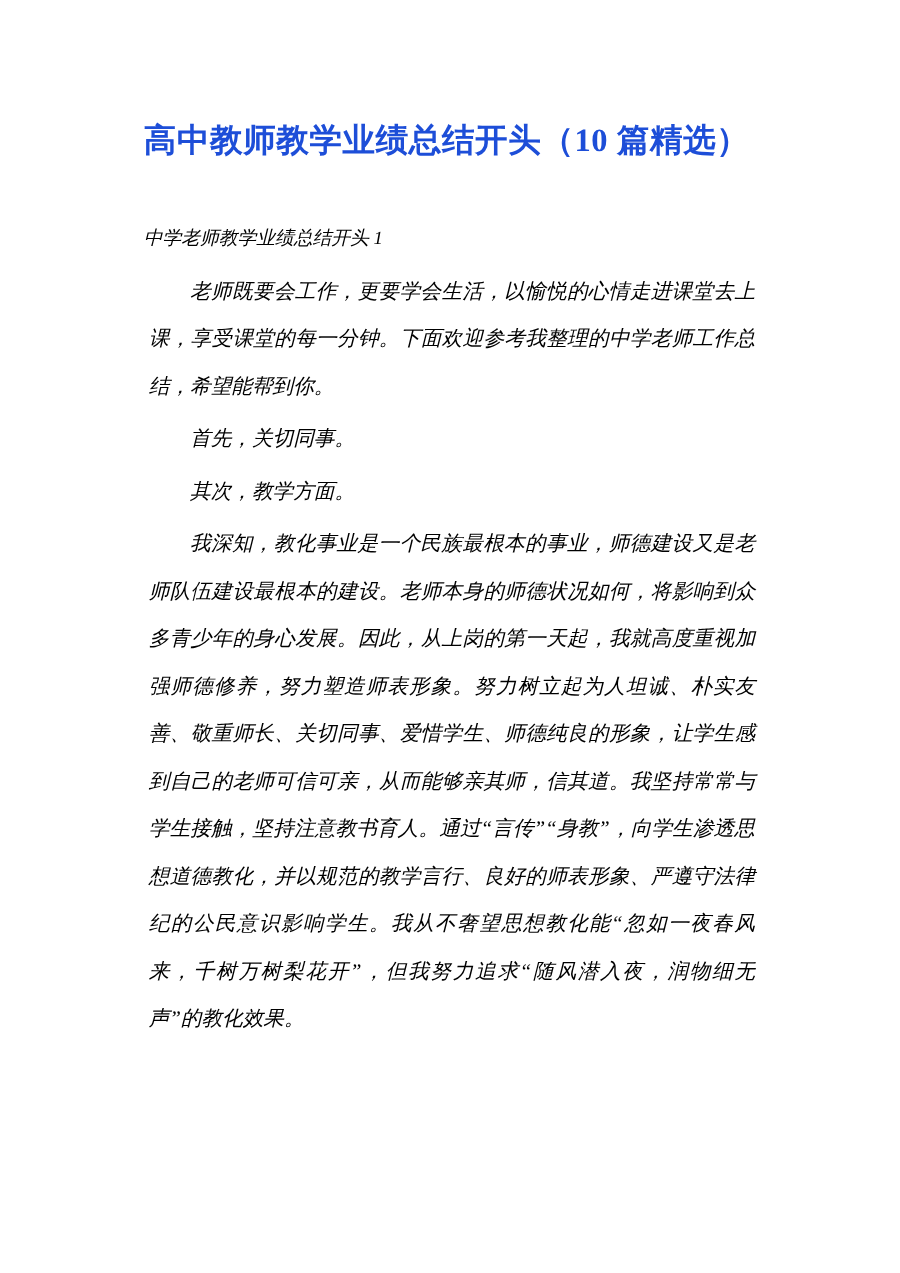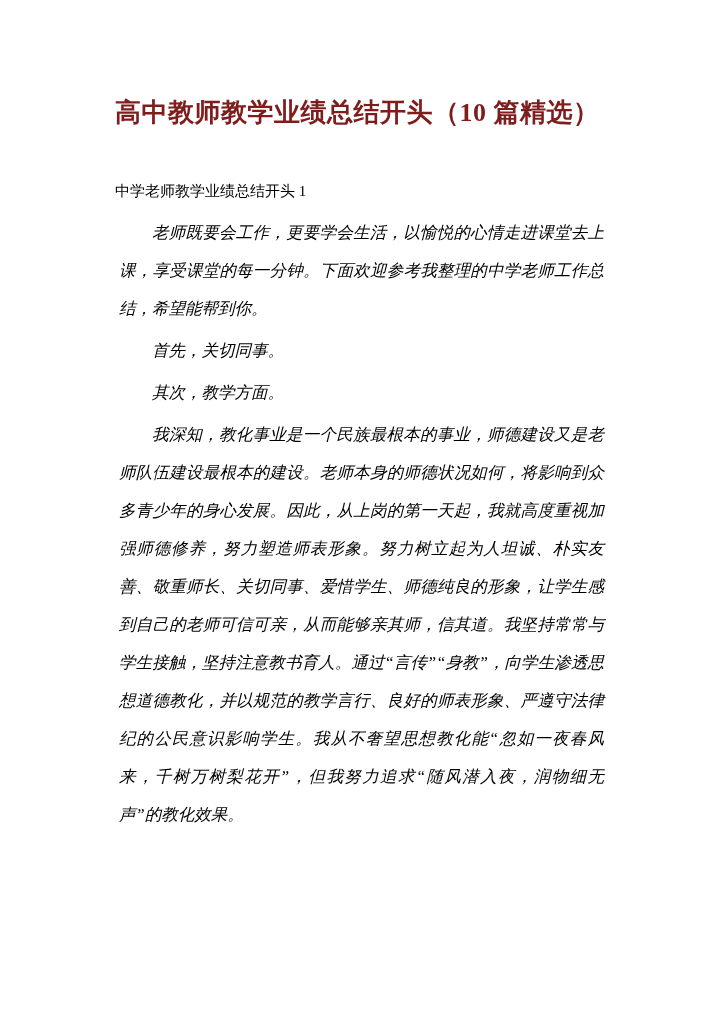--- a/index.html
+++ b/index.html
@@ -27,36 +27,37 @@
       font-family: "Liberation Serif", "DejaVu Serif", serif;
     }
     .content {
       font-size: 16.5px;
       line-height: 38px;
     }
     .section-heading {
       margin: 0;
       font-size: 15px;
       font-weight: normal;
+      font-style: italic;
       line-height: 38px;
       text-indent: 0;
     }
     .content p.body-para {
       margin: 4px;
       text-indent: 2em;
       text-align: justify;
       font-style: italic;
       word-break: break-all;
     }
   </style>
 </head>
 <body>
 
 <div class="page">
-  <h1 class="doc-title" style="color: #7f1d1d;">高中教师教学业绩总结开头（10 篇精选）</h1>
+  <h1 class="doc-title" style="color: #1d4ed8;">高中教师教学业绩总结开头（10 篇精选）</h1>
 
   <div class="content">
     <p class="section-heading">中学老师教学业绩总结开头 1</p>
 
     <p class="body-para">老师既要会工作，更要学会生活，以愉悦的心情走进课堂去上课，享受课堂的每一分钟。下面欢迎参考我整理的中学老师工作总结，希望能帮到你。</p>
 
 
     <p class="body-para">首先，关切同事。</p>
 
     <p class="body-para">其次，教学方面。</p>

